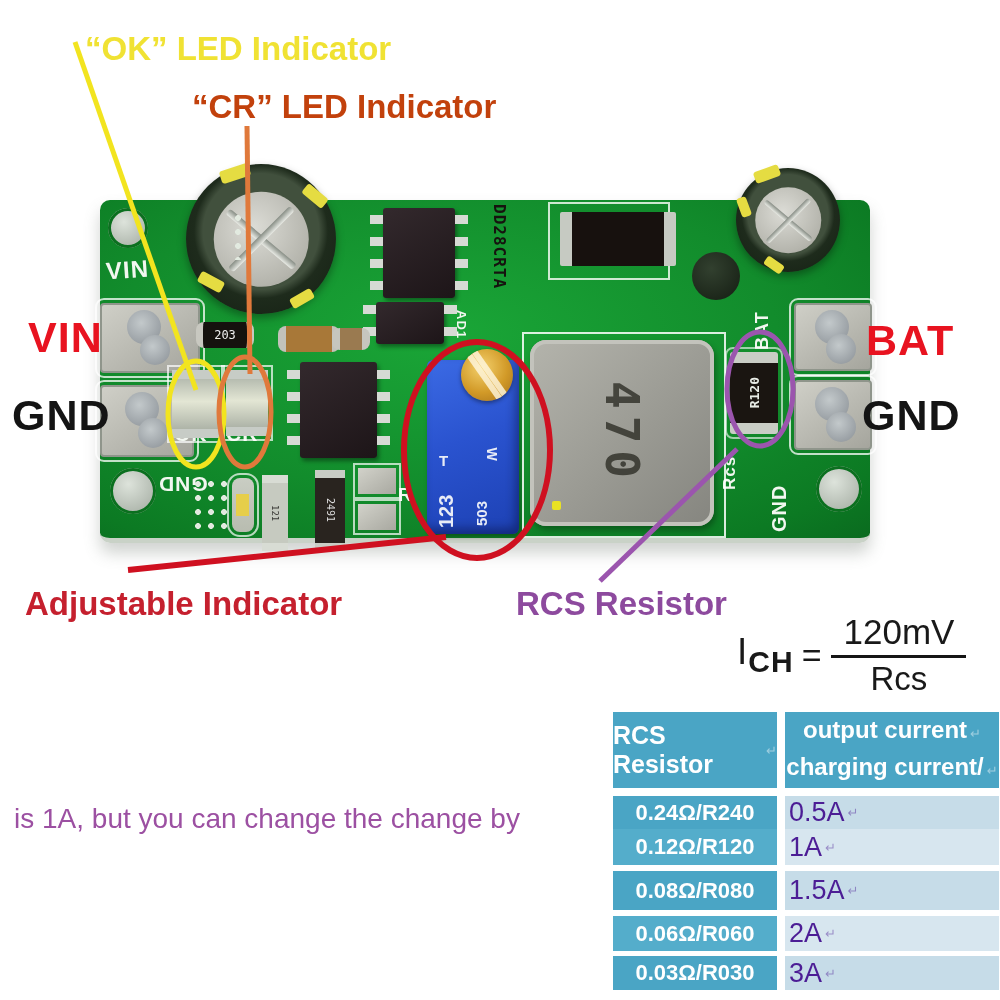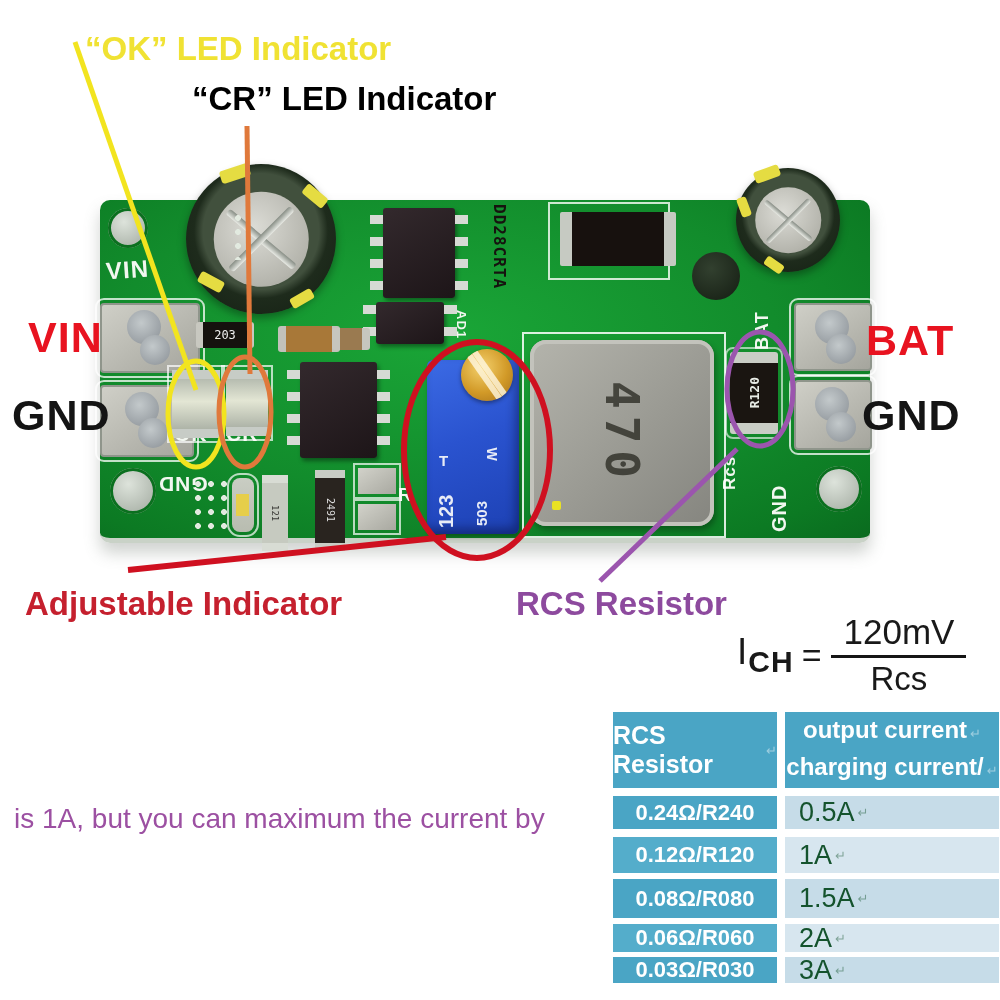--- a/index.html
+++ b/index.html
@@ -70,21 +70,21 @@
   .ind-label{transform:rotate(90deg);font-family:"DejaVu Sans Mono",monospace;
        font-size:46px;font-weight:bold;color:rgba(42,42,34,.78);letter-spacing:7px;}
   .ind-dot{position:absolute;left:22px;bottom:16px;width:9px;height:9px;background:#e9e224;border-radius:2px;}
 
   .rcs-res{position:absolute;background:#1a1511;border-top:11px solid #c9cdc5;
        border-bottom:11px solid #c9cdc5;border-radius:3px;outline:2px solid rgba(255,255,255,.6);
        outline-offset:3px;display:flex;align-items:center;justify-content:center;}
   .rcs-res span{writing-mode:vertical-rl;transform:rotate(180deg);color:#e9ede7;
        font-size:13px;font-weight:bold;font-family:"DejaVu Sans Mono",monospace;}
 
-  .chip-res{position:absolute;border-radius:3px;}
+  .chip-res{position:absolute;border-radius:8px;}
   .dots{position:absolute;background-image:radial-gradient(circle at 4px 4px, #e2eae0 2.6px, rgba(0,0,0,0) 3.2px);
        background-size:13px 14px;}
 
   
   .overlay{position:absolute;left:0;top:0;z-index:5;pointer-events:none;}
   .toplabel{position:absolute;z-index:6;font-size:33px;font-weight:700;letter-spacing:0;}
   .biglabel{position:absolute;z-index:6;font-size:43px;font-weight:800;letter-spacing:1px;}
 
   
   .formula{position:absolute;left:737px;top:612px;z-index:2;display:flex;align-items:center;
@@ -94,21 +94,21 @@
   .f-eq{font-size:34px;margin:0 10px 0 8px;}
   .f-frac{display:inline-flex;flex-direction:column;align-items:center;}
   .f-num{font-size:35px;border-bottom:3px solid #151515;padding:0 12px 3px;}
   .f-den{font-size:33px;padding-top:2px;}
 
   
   .tbl{position:absolute;left:613px;top:712px;width:386px;z-index:2;}
   .trow{display:flex;gap:8px;}
   .tcell{box-sizing:border-box;display:flex;align-items:center;}
   .c-left{width:164px;background:#4aa5c5;color:#fff;font-weight:bold;justify-content:center;}
-  .c-right{width:214px;color:#14532d;padding-left:14px;}
+  .c-right{width:214px;color:#4c1d95;padding-left:4px;}
   .thead .c-left{font-size:25px;}
   .thead .c-right{background:#4aa5c5;color:#fff;font-weight:bold;font-size:24px;
        flex-direction:column;justify-content:center;padding-left:0;line-height:33px;}
   .drow .c-left{font-size:22px;}
   .drow .c-right{font-size:27px;}
   .ret{font-size:13px;opacity:.45;margin-left:3px;font-weight:normal;}
 
   
   .note{position:absolute;left:14px;top:797px;z-index:2;font-size:28px;line-height:43px;}
 </style>
@@ -210,21 +210,21 @@
     <ellipse cx="196" cy="414" rx="28" ry="53" stroke="#f2e41f" stroke-width="5" fill="none"></ellipse>
     <line x1="247" y1="126" x2="250" y2="374" stroke="#e0793b" stroke-width="5"></line>
     <ellipse cx="245" cy="412" rx="26" ry="55" stroke="#e0793b" stroke-width="5" fill="none"></ellipse>
     <ellipse cx="477" cy="450" rx="73" ry="108" stroke="#cf1020" stroke-width="6" fill="none"></ellipse>
     <line x1="128" y1="570" x2="446" y2="537" stroke="#cf1020" stroke-width="6"></line>
     <ellipse cx="760" cy="389" rx="33" ry="57" stroke="#9b55ae" stroke-width="5" fill="none"></ellipse>
     <line x1="600" y1="581" x2="737" y2="449" stroke="#9b55ae" stroke-width="5"></line>
   </svg>
 
   <div class="toplabel" style="left:85px;top:30px;color:#f0e233">“OK” LED Indicator</div>
-  <div class="toplabel" style="left:192px;top:80px;color:#000000">“CR” LED Indicator</div>
+  <div class="toplabel" style="left:192px;top:88px;color:#c2410c">“CR” LED Indicator</div>
 
   <div class="biglabel" style="left:28px;top:313px;color:#e81320">VIN</div>
   <div class="biglabel" style="left:12px;top:391px;color:#141414">GND</div>
   <div class="biglabel" style="left:866px;top:316px;color:#e81320">BAT</div>
   <div class="biglabel" style="left:862px;top:391px;color:#141414">GND</div>
 
   <div class="toplabel" style="left:25px;top:585px;color:#c5202e;font-weight:600">Adjustable Indicator</div>
   <div class="toplabel" style="left:516px;top:585px;color:#8d4a9e;font-weight:600">RCS Resistor</div>
 
   <div class="formula">
@@ -249,55 +249,55 @@
     </div>
     <div class="trow drow" style="height:33px;margin-top:8px">
       <div class="tcell c-left">
           <span>0.24Ω/R240</span>
         </div>
       <div class="tcell c-right" style="background:#c6dce8">
           <span>0.5A</span>
           <span class="ret">↵</span>
         </div>
     </div>
-    <div class="trow drow" style="height:36px;margin-top:8px">
+    <div class="trow drow" style="height:36px;margin-top:0">
       <div class="tcell c-left" style="background:#54adcb">
           <span>0.12Ω/R120</span>
         </div>
       <div class="tcell c-right" style="background:#d7e6ef">
           <span>1A</span>
           <span class="ret">↵</span>
         </div>
     </div>
     <div class="trow drow" style="height:39px;margin-top:6px">
       <div class="tcell c-left">
           <span>0.08Ω/R080</span>
         </div>
       <div class="tcell c-right" style="background:#c6dce8">
           <span>1.5A</span>
           <span class="ret">↵</span>
         </div>
     </div>
-    <div class="trow drow" style="height:28px;margin-top:6px">
+    <div class="trow drow" style="height:35px;margin-top:6px">
       <div class="tcell c-left" style="background:#54adcb">
           <span>0.06Ω/R060</span>
         </div>
       <div class="tcell c-right" style="background:#d7e6ef">
           <span>2A</span>
           <span class="ret">↵</span>
         </div>
     </div>
-    <div class="trow drow" style="height:26px;margin-top:5px">
+    <div class="trow drow" style="height:34px;margin-top:5px">
       <div class="tcell c-left">
           <span>0.03Ω/R030</span>
         </div>
       <div class="tcell c-right" style="background:#c6dce8">
           <span>3A</span>
           <span class="ret">↵</span>
         </div>
     </div>
   </div>
 
   <div class="note" style="color:#9c50a2">
-    <div>is 1A, but you can maximum the current by</div>
+    <div>is 1A, but you can change the change by</div>
   </div>
 
 </div>
 
 </body></html>

